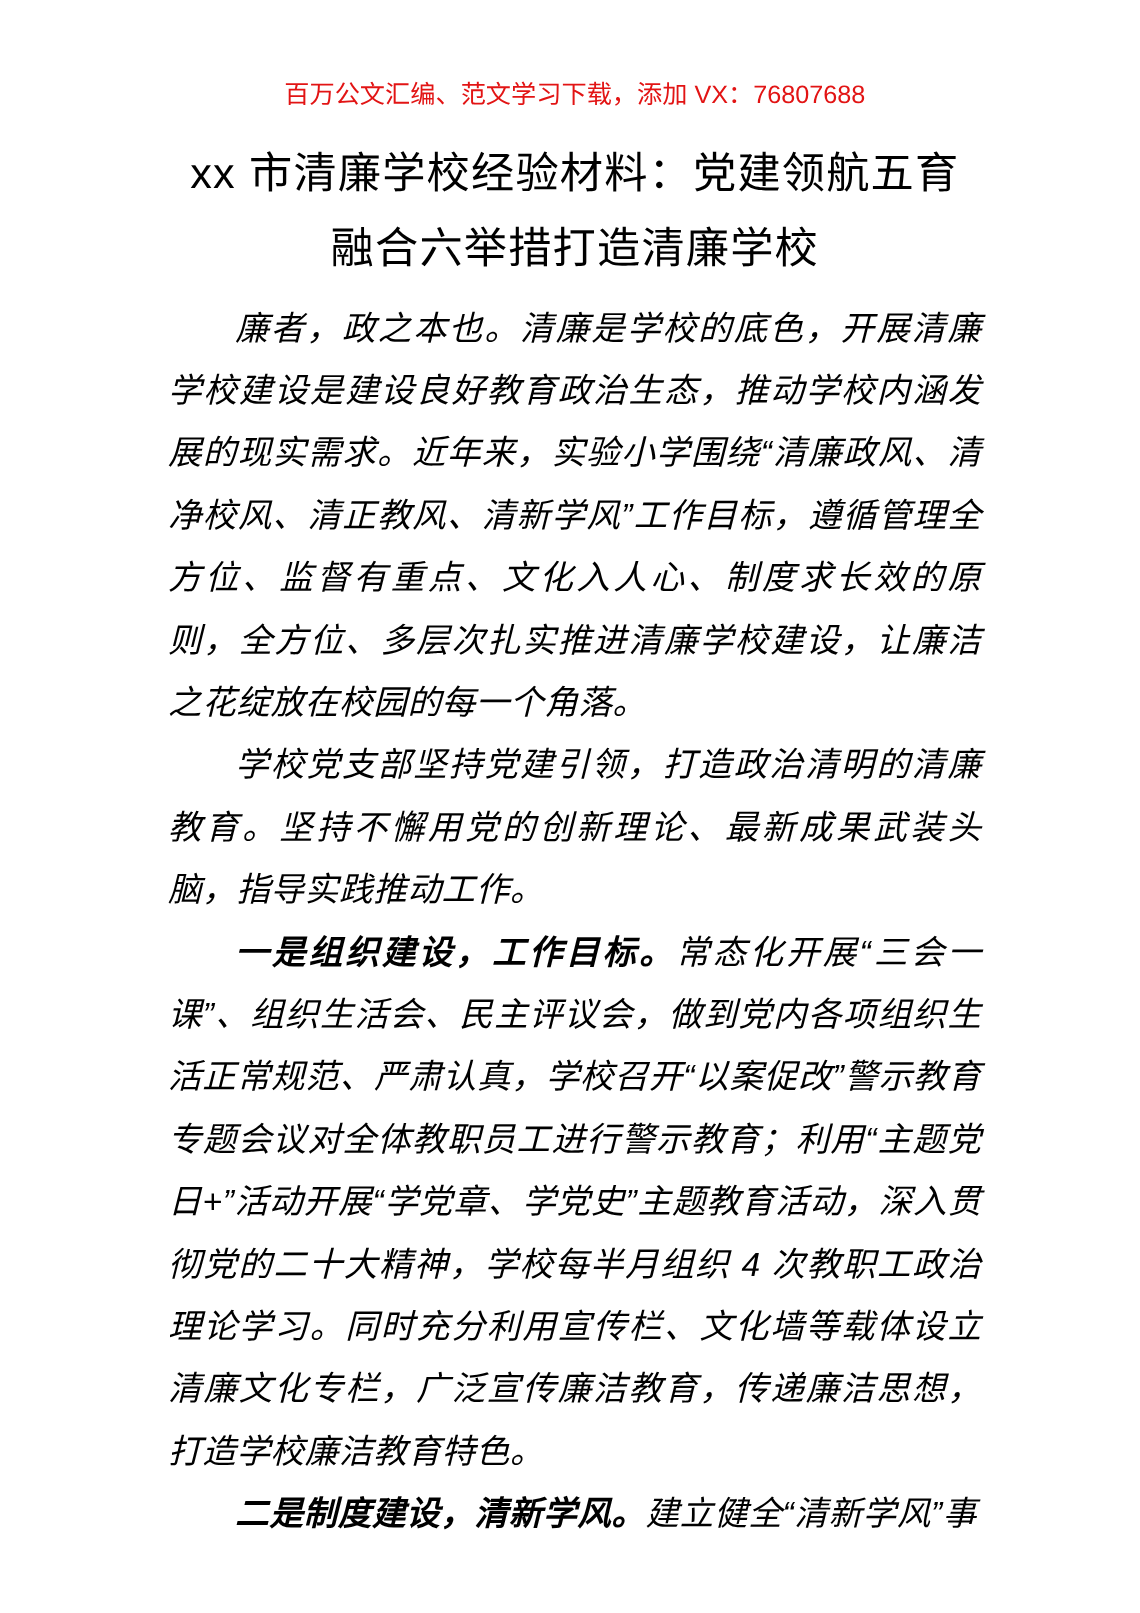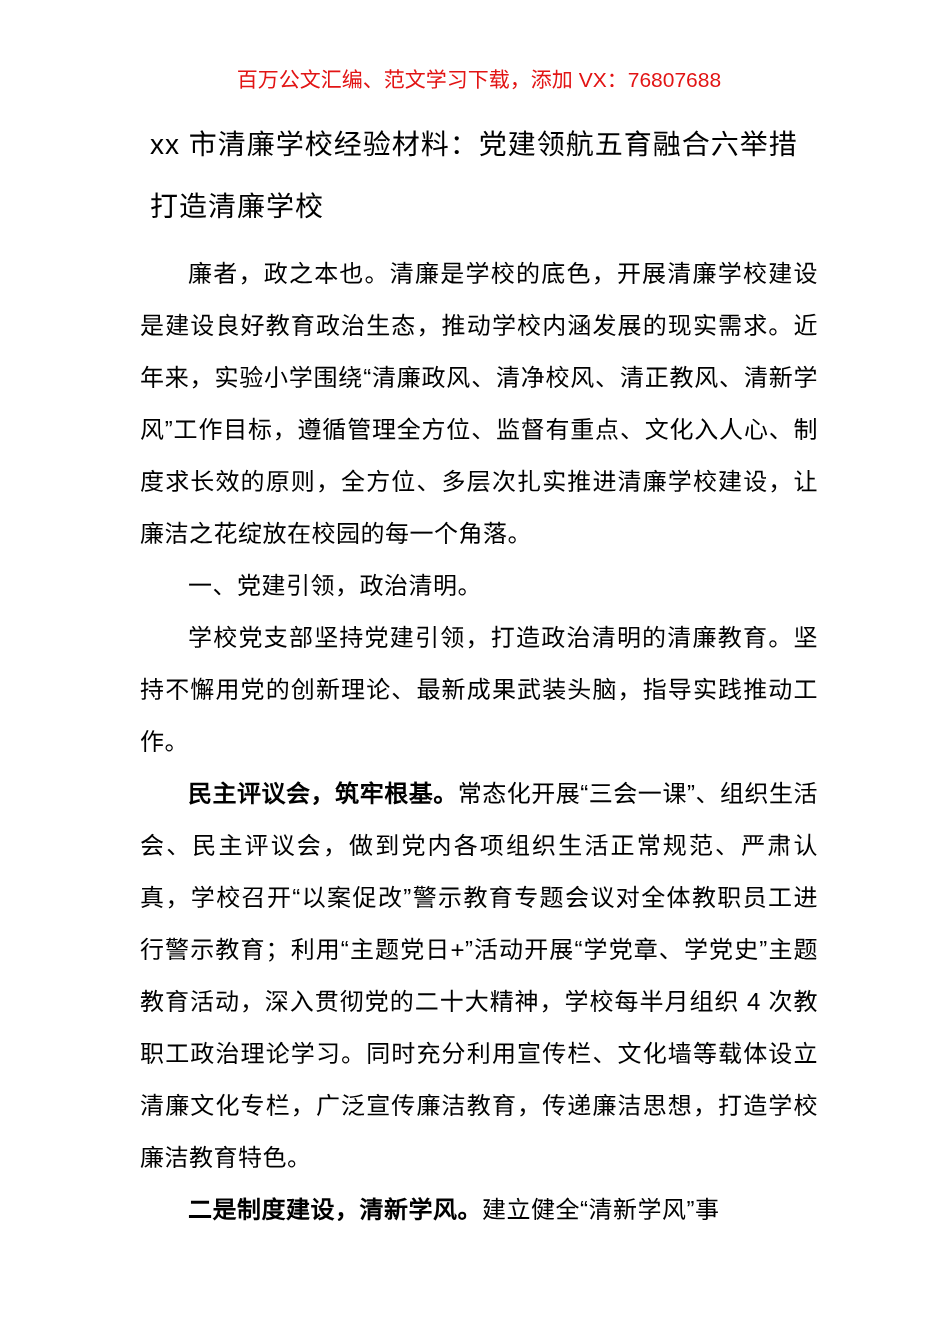--- a/index.html
+++ b/index.html
@@ -22,57 +22,58 @@
   .promo {
     color: var(--promo-red, #e21414);
     font-size: 21px;
     line-height: 28px;
     text-align: center;
     margin-bottom: 20px;
     white-space: nowrap;
   }
   h1.title {
     margin: 10px;
-    font-size: 28px;
+    font-size: 36px;
     line-height: 62px;
     font-weight: 400;
+    text-align: center;
     letter-spacing: 1px;
   }
   .doc-body {
     margin-top: 2px;
   }
   .doc-body p {
     margin: 0;
-    font-size: 24px;
+    font-size: 28px;
     line-height: 52px;
     text-align: justify;
     text-justify: inter-ideograph;
     text-indent: 2em;
     letter-spacing: 0.5px;
     word-break: break-all;
+    font-style: italic;
   }
   .doc-body p .lead {
     font-weight: 700;
   }
 </style>
 </head>
 <body>
 
 <div class="page">
 
   <div class="promo">百万公文汇编、范文学习下载，添加 VX：76807688</div>
 
   <h1 class="title">xx 市清廉学校经验材料：党建领航五育融合六举措打造清廉学校</h1>
 
   <div class="doc-body">
 
     <p><span>廉者，政之本也。清廉是学校的底色，开展清廉学校建设是建设良好教育政治生态，推动学校内涵发展的现实需求。近年来，实验小学围绕“清廉政风、清净校风、清正教风、清新学风”工作目标，遵循管理全方位、监督有重点、文化入人心、制度求长效的原则，全方位、多层次扎实推进清廉学校建设，让廉洁之花绽放在校园的每一个角落。</span></p>
 
-    <p><span>一、党建引领，政治清明。</span></p>
 
     <p><span>学校党支部坚持党建引领，打造政治清明的清廉教育。坚持不懈用党的创新理论、最新成果武装头脑，指导实践推动工作。</span></p>
 
-    <p><span class="lead">民主评议会，筑牢根基。</span><span>常态化开展“三会一课”、组织生活会、民主评议会，做到党内各项组织生活正常规范、严肃认真，学校召开“以案促改”警示教育专题会议对全体教职员工进行警示教育；利用“主题党日+”活动开展“学党章、学党史”主题教育活动，深入贯彻党的二十大精神，学校每半月组织 4 次教职工政治理论学习。同时充分利用宣传栏、文化墙等载体设立清廉文化专栏，广泛宣传廉洁教育，传递廉洁思想，打造学校廉洁教育特色。</span></p>
+    <p><span class="lead">一是组织建设，工作目标。</span><span>常态化开展“三会一课”、组织生活会、民主评议会，做到党内各项组织生活正常规范、严肃认真，学校召开“以案促改”警示教育专题会议对全体教职员工进行警示教育；利用“主题党日+”活动开展“学党章、学党史”主题教育活动，深入贯彻党的二十大精神，学校每半月组织 4 次教职工政治理论学习。同时充分利用宣传栏、文化墙等载体设立清廉文化专栏，广泛宣传廉洁教育，传递廉洁思想，打造学校廉洁教育特色。</span></p>
 
     <p><span class="lead">二是制度建设，清新学风。</span><span>建立健全“清新学风”事</span></p>
 
   </div>
 </div>
 
 </body></html>

